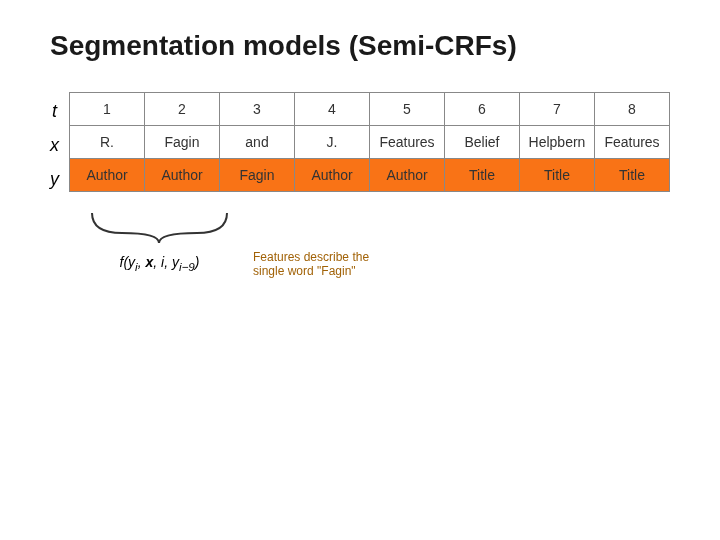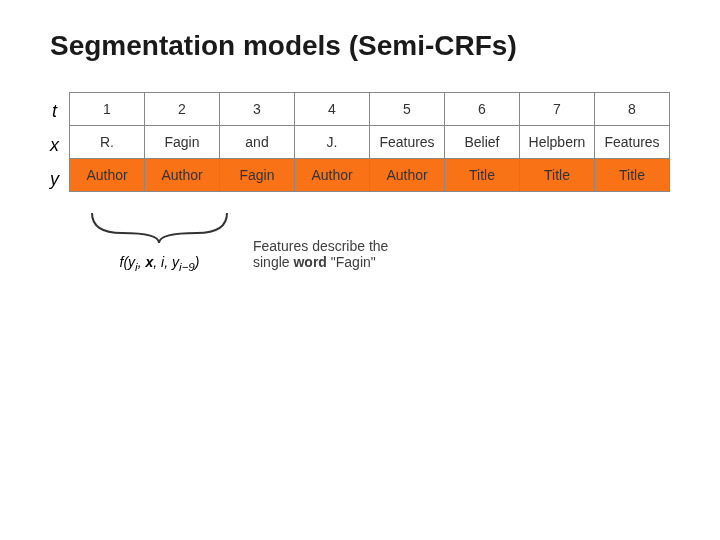--- a/index.html
+++ b/index.html
@@ -107,20 +107,20 @@
       <svg width="155" height="40">
 
         <path d="M 10,5 Q 10,25 40,25 Q 77,25 77,35 Q 77,25 115,25 Q 145,25 145,5" fill="none" stroke="#333" stroke-width="2"></path>
       </svg>
       
       <div style="text-align: center; font-size: 14px; font-style: italic; margin-top: 2px;">
         <i>f</i>(<i>y<sub>i</sub></i>, <b>x</b>, <i>i</i>, <i>y<sub>i−9</sub></i>)
       </div>
     </div>
 
-    <div style="font-size: 14px; margin-top: 30px; color: #404040;">
+    <div style="font-size: 12px; margin-top: 42px; color: #a16207;">
       <span>Features describe the</span><br>
       <span>
-        <span>single </span><span style="font-weight:bold;">word</span><span> "Fagin"</span>
+        <span>single </span><span style="font-weight:normal;">word</span><span> "Fagin"</span>
       </span>
     </div>
   </div>
 </div>
 
 </body></html>

